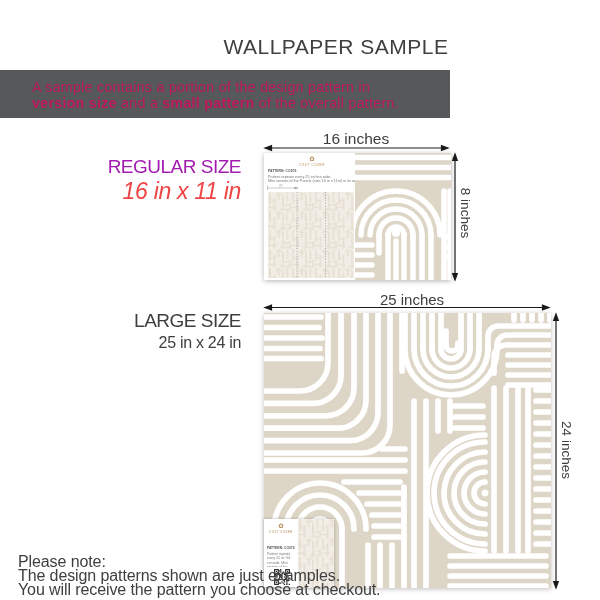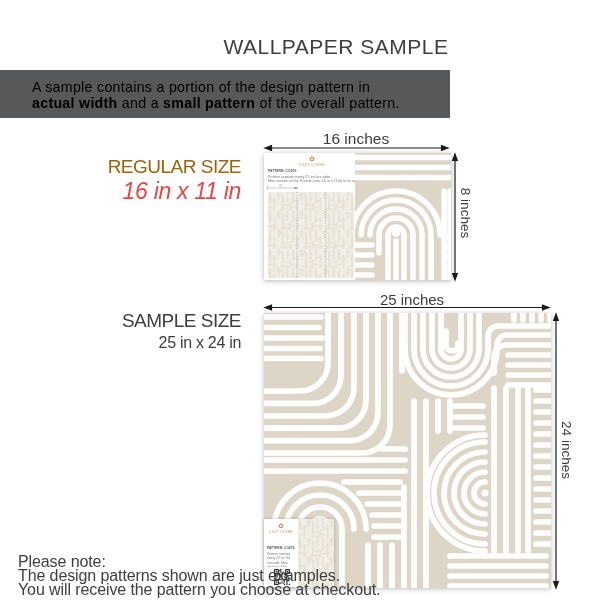--- a/index.html
+++ b/index.html
@@ -218,27 +218,27 @@
   </g>
 </pattern>
 </defs>
 </svg>
 
 <div class="abs" style="left:36px; top:35px; width:600px; text-align:center;
      font-size:21px; letter-spacing:0.5px; color:#3e3f41;">WALLPAPER SAMPLE</div>
 
 <div class="abs" style="left:0; top:70px; width:450px; height:48px; background:#57585a;"></div>
 
-<div class="abs" style="left:32px; top:79px; width:420px; font-size:14.2px; letter-spacing:0.3px; line-height:16.3px; color:#000000;">A sample contains a portion of the design pattern in<br><b>actual width</b> and a <b>small pattern</b> of the overall pattern.</div>
-
-<div class="abs" style="right:359px; top:155.5px; font-size:19px; letter-spacing:-0.5px; color:#a16207;">REGULAR SIZE</div>
+<div class="abs" style="left:32px; top:79px; width:420px; font-size:14.2px; letter-spacing:0.3px; line-height:16.3px; color:#be185d;">A sample contains a portion of the design pattern in<br><b>version size</b> and a <b>small pattern</b> of the overall pattern.</div>
+
+<div class="abs" style="right:359px; top:155.5px; font-size:19px; letter-spacing:-0.5px; color:#a21caf;">REGULAR SIZE</div>
 
 <div class="abs" style="right:359px; top:177.5px; font-size:23px; letter-spacing:-0.3px; color:#ef4444;font-style:italic;">16 in x 11 in</div>
 
-<div class="abs" style="right:359px; top:309.5px; font-size:19px; letter-spacing:-0.5px; color:#3d3e3e;">SAMPLE SIZE</div>
+<div class="abs" style="right:359px; top:309.5px; font-size:19px; letter-spacing:-0.5px; color:#3d3e3e;">LARGE SIZE</div>
 
 <div class="abs" style="right:359px; top:333.5px; font-size:16px; letter-spacing:-0.3px; color:#3d3e3e;">25 in x 24 in</div>
 
 <svg class="abs" width="600" height="600" style="left:0; top:0;">
 
   <g>
       <text x="356" y="144" text-anchor="middle" font-size="15.5" fill="#3d3e3e">16 inches</text>
     </g>
 
   <g stroke="#1a1a1a" stroke-width="1.2" fill="#1a1a1a">

